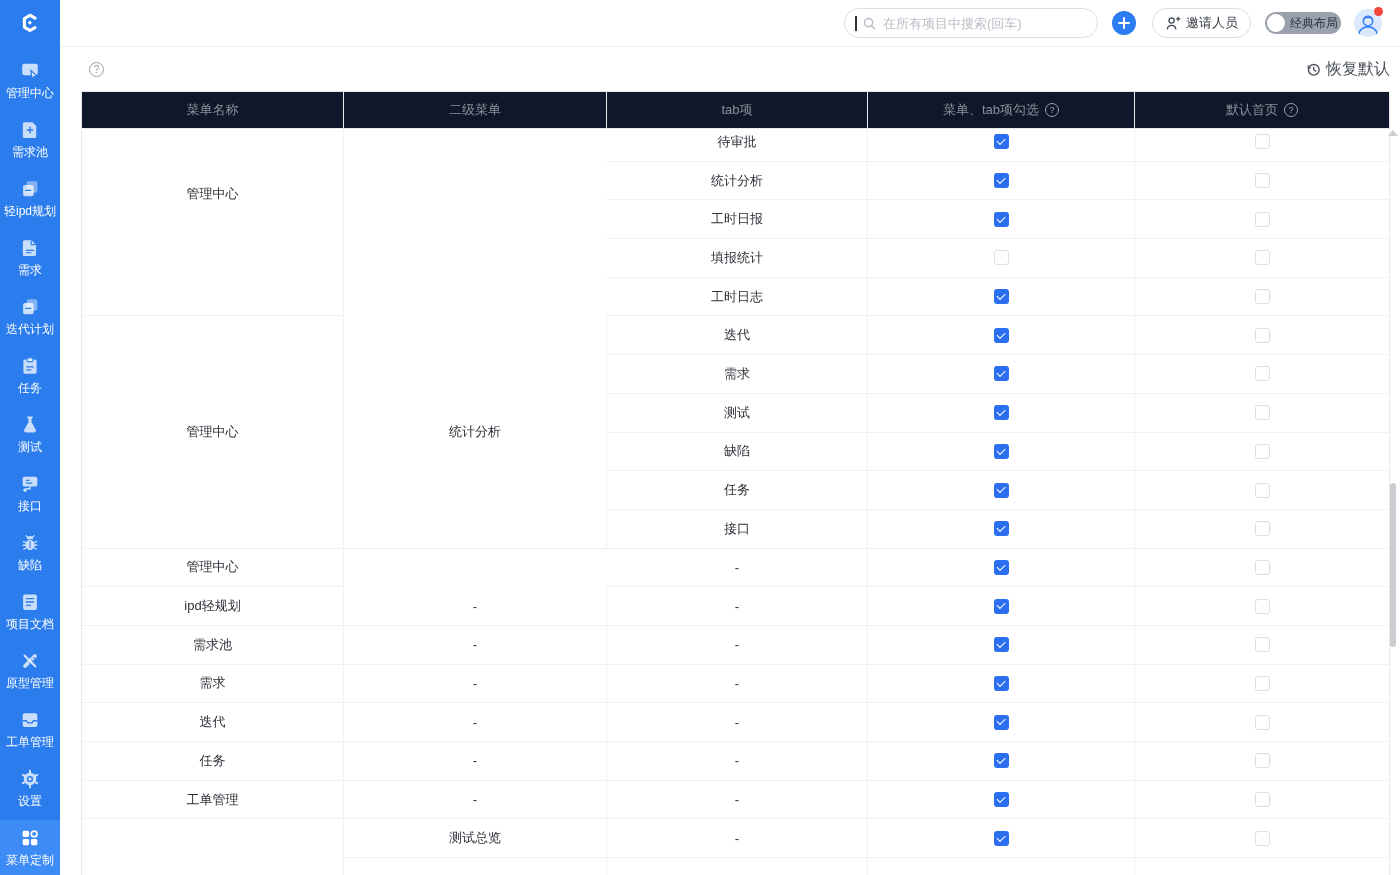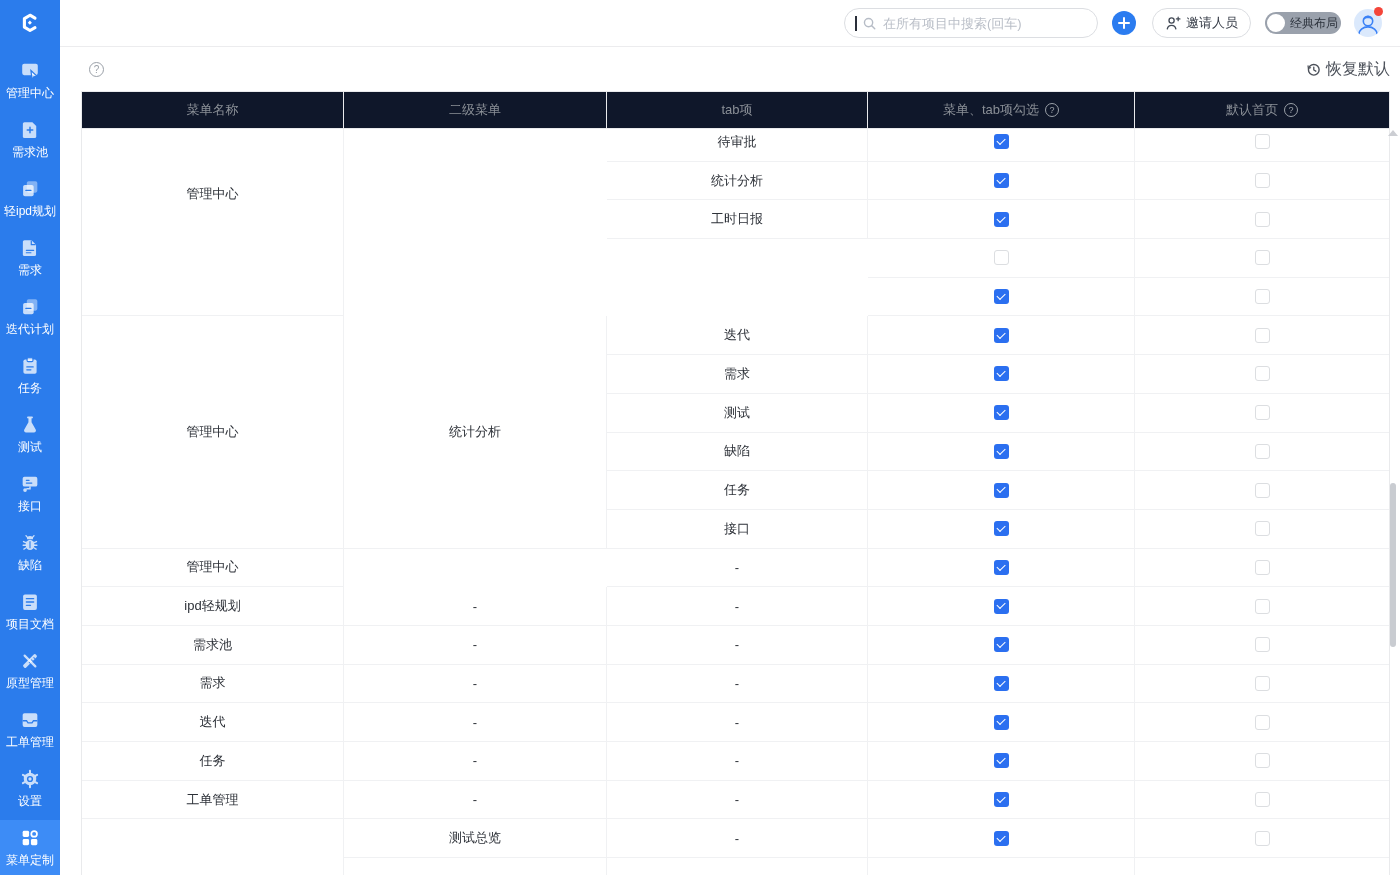--- a/index.html
+++ b/index.html
@@ -347,25 +347,31 @@
           </div>
           <div class="c" style="grid-area: 3 / 3 / span 1;">
             <span>工时日报</span>
           </div>
           <div class="c" style="grid-area: 3 / 4 / span 1;">
             <span class="cb on"></span>
           </div>
           <div class="c lastcol" style="grid-area: 3 / 5 / span 1;">
             <span class="cb off"></span>
           </div>
+          <div class="c" style="grid-area: 4 / 3 / span 1;">
+            <span>填报统计</span>
+          </div>
           <div class="c" style="grid-area: 4 / 4 / span 1;">
             <span class="cb off"></span>
           </div>
           <div class="c lastcol" style="grid-area: 4 / 5 / span 1;">
             <span class="cb off"></span>
+          </div>
+          <div class="c" style="grid-area: 5 / 3 / span 1;">
+            <span>工时日志</span>
           </div>
           <div class="c" style="grid-area: 5 / 4 / span 1;">
             <span class="cb on"></span>
           </div>
           <div class="c lastcol" style="grid-area: 5 / 5 / span 1;">
             <span class="cb off"></span>
           </div>
           <div class="c" style="grid-area: 6 / 1 / span 6;">
             <span>管理中心</span>
           </div>

